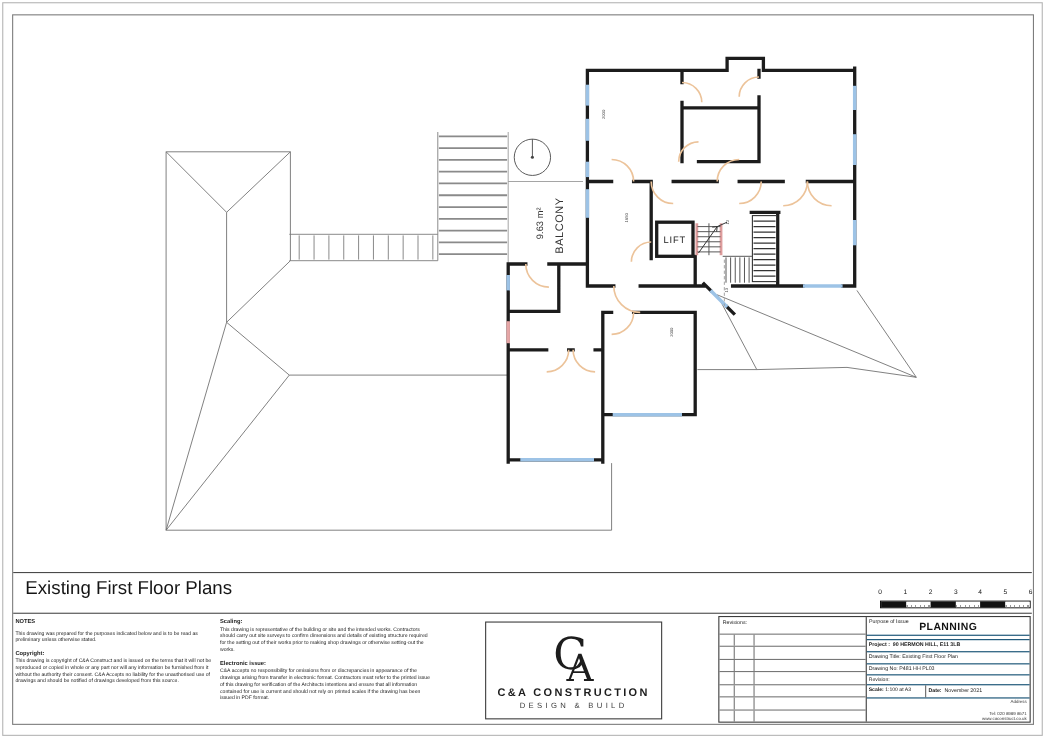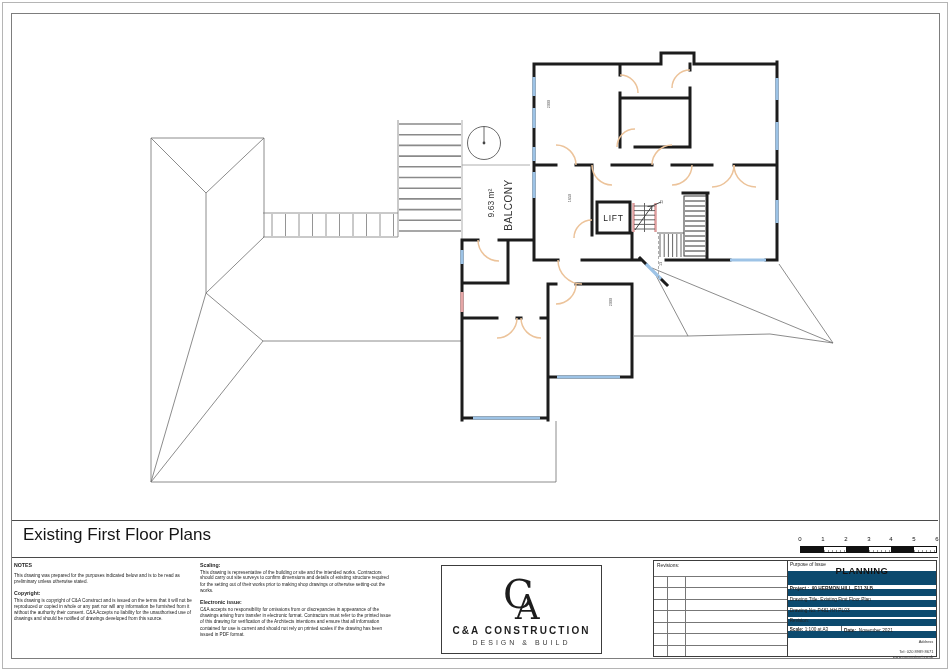--- a/index.html
+++ b/index.html
@@ -34,21 +34,21 @@
             background-size:100% 2px;background-position:center bottom;background-repeat:no-repeat;}
   
   .tblock{position:absolute;left:653px;top:560px;width:284px;height:97px;border:1px solid #3c3c3c;box-sizing:border-box;}
   .tb-left{position:absolute;left:0;top:0;width:134px;height:100%;border-right:1px solid #3c3c3c;box-sizing:border-box;}
   .rev-label{position:absolute;left:3px;top:2px;}
   .rev-grid{position:absolute;left:0;top:15px;right:0;bottom:0;}
   .rev-row{height:14.28%;box-sizing:border-box;border-top:1px solid #777;position:relative;}
   .rev-c1{position:absolute;left:13px;top:0;bottom:0;border-left:1px solid #777;}
   .rev-c2{position:absolute;left:31px;top:0;bottom:0;border-left:1px solid #777;}
   .tb-right{position:absolute;left:134px;top:0;right:0;height:100%;}
-  .tb-row{box-sizing:border-box;border-bottom:7px solid #0c4a6e;position:relative;overflow:visible;}
+  .tb-row{box-sizing:border-box;border-bottom:1px solid #0c4a6e;position:relative;overflow:visible;}
   .row-purpose{height:17px;}
   .purpose-label{position:absolute;left:2px;top:1px;}
   .planning{text-align:center;font-weight:bold;font-size:9.5px;letter-spacing:.4px;padding-top:4px;color:#111;}
   .row-gap{height:4px;}
   .row-data{height:11px;}
   .row-data .tiny, .row-purpose .tiny{transform:scale(.6);white-space:nowrap;}
   .cellpad{padding:2px 0 0 3px;}
   .row-rev{height:9px;}
   .row-scaledate{height:12px;}
   .sd-div{position:absolute;left:53px;top:0;bottom:0;border-left:1px solid #666;}

